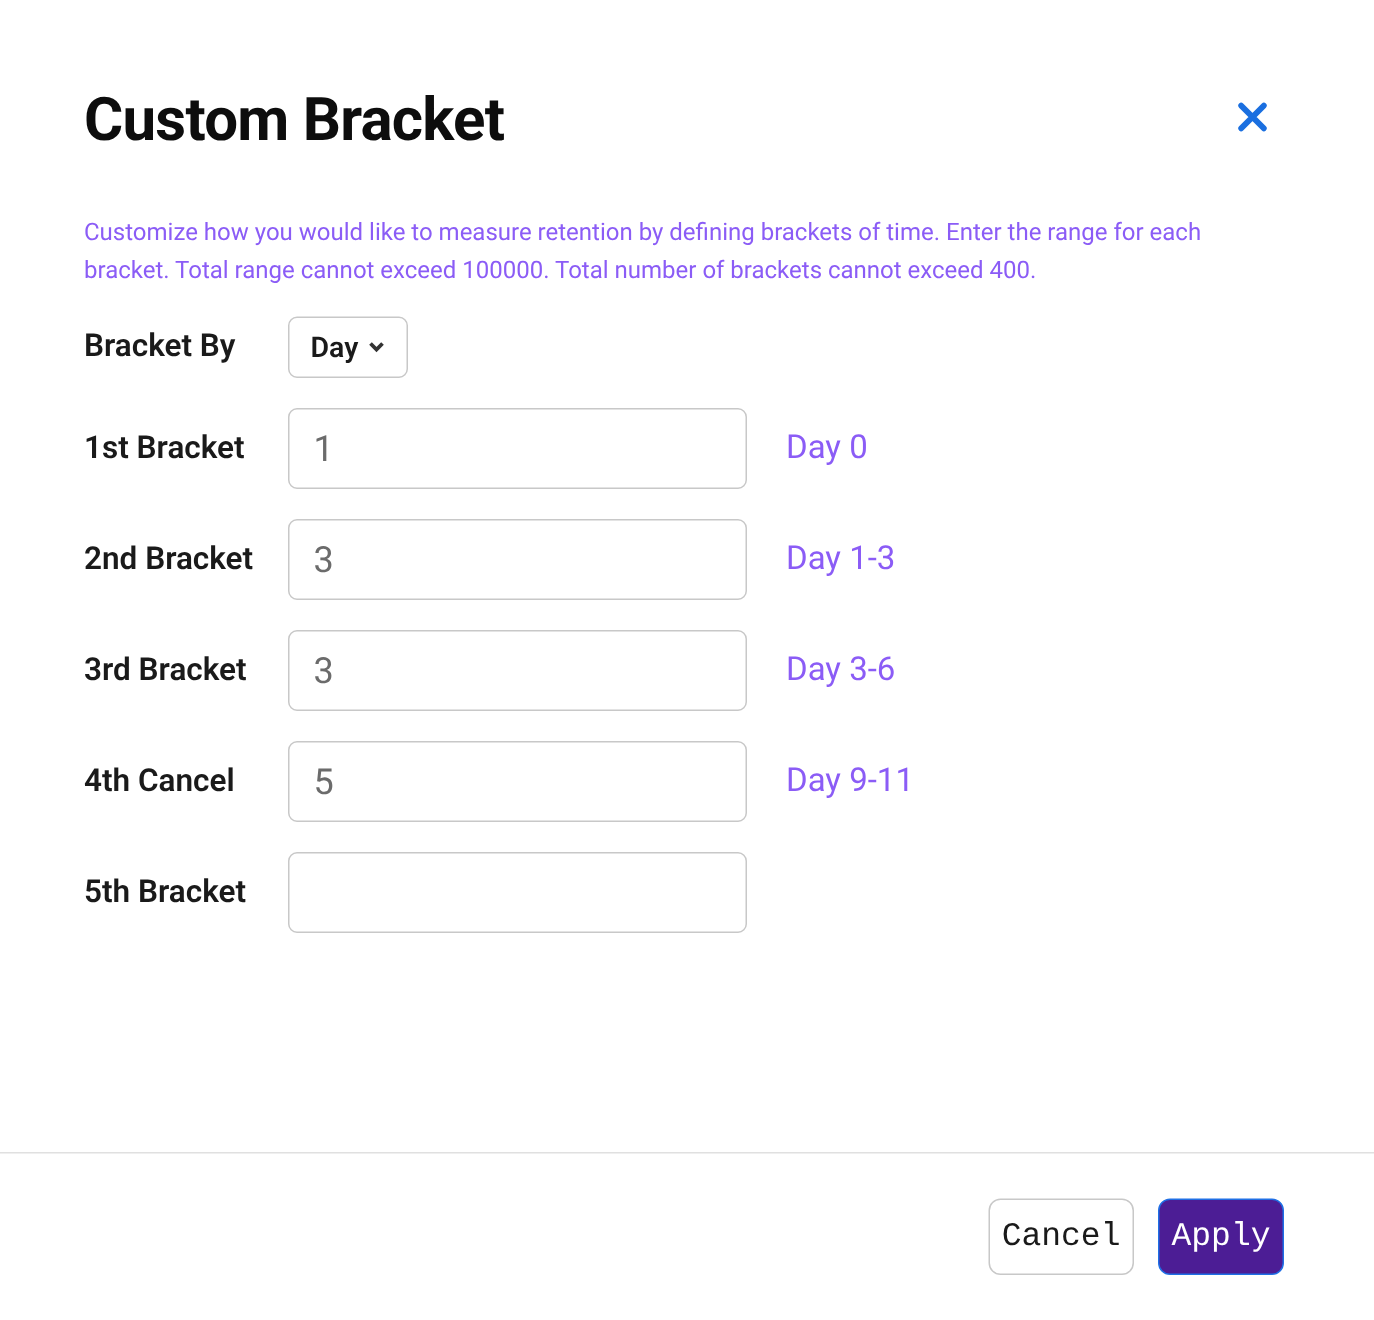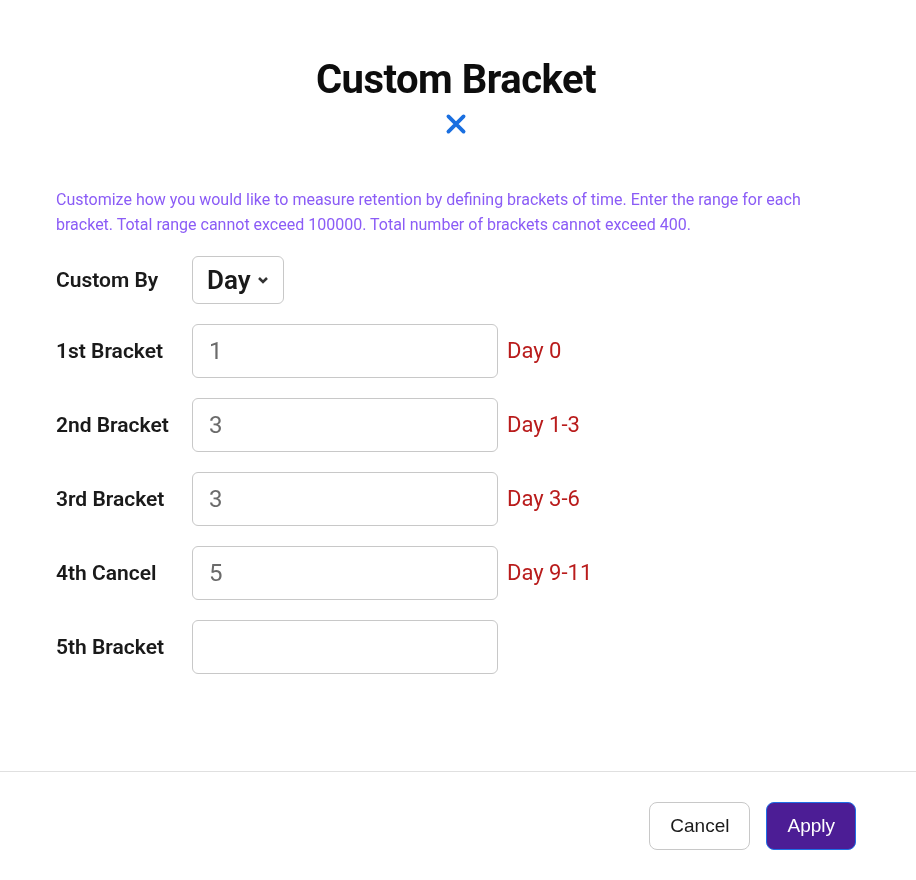--- a/index.html
+++ b/index.html
@@ -15,21 +15,20 @@
       position: relative;
     }
     .dialog {
       padding: 56px 60px 0 56px;
     }
     .dialog-header {
       display: flex;
       justify-content: space-between;
       align-items: center;
       margin-bottom: 40px;
-      flex-direction: column;
     }
     .dialog-title {
       font-size: 40px;
       font-weight: 700;
       color: #0d0d0d;
       letter-spacing: -0.5px;
     }
     .close-btn {
       background: none;
       border: none;
@@ -64,21 +63,21 @@
       font-weight: 600;
       color: #1a1a1a;
       flex-shrink: 0;
     }
     .select-wrap {
       display: inline-flex;
       align-items: center;
       border: 1px solid #c8c8c8;
       border-radius: 6px;
       padding: 8px 14px;
-      font-size: 26px;
+      font-size: 19px;
       font-weight: 600;
       color: #1a1a1a;
       cursor: pointer;
       background: #fff;
     }
     .select-wrap .chev {
       margin-left: 6px;
       display: inline-flex;
     }
     .select-wrap .chev svg {
@@ -98,41 +97,41 @@
       color: #6b6b6b;
       font-family: inherit;
       outline: none;
     }
     .bracket-input::placeholder {
       color: #6b6b6b;
     }
     .range-text {
       font-size: 22px;
       font-weight: 400;
-      color: #b91c1c;
-      margin-left: 9px;
+      color: #8b5cf6;
+      margin-left: 26px;
     }
     .footer {
       position: absolute;
       bottom: 0;
       left: 0;
       right: 0;
       border-top: 1px solid #e0e0e0;
       padding: 30px 60px;
       display: flex;
       justify-content: flex-end;
       gap: 16px;
     }
     .btn {
-      font-size: 19px;
+      font-size: 22px;
       font-weight: 400;
-      padding: 12px 20px;
+      padding: 12px 8px;
       border-radius: 8px;
       cursor: pointer;
-      font-family: Liberation Sans, sans-serif;
+      font-family: Liberation Mono, monospace;
     }
     .btn-cancel {
       background: #fff;
       border: 1px solid #c8c8c8;
       color: #1a1a1a;
     }
     .btn-apply {
       background: #4c1d95;
       border: 1px solid #1f6fe5;
       color: #fff;
@@ -150,21 +149,21 @@
         <svg viewBox="0 0 24 24" fill="none">
           <path d="M5 5 L19 19 M19 5 L5 19" stroke-linecap="round"></path>
         </svg>
       </span>
     </button>
   </div>
 
   <p class="description">Customize how you would like to measure retention by defining brackets of time. Enter the range for each bracket. Total range cannot exceed 100000. Total number of brackets cannot exceed 400.</p>
 
   <div class="form-row">
-    <div class="row-label">Custom By</div>
+    <div class="row-label">Bracket By</div>
     <div class="select-wrap">
       <span>Day</span>
       <span class="chev">
         <svg viewBox="0 0 12 12">
             <path d="M2 4 L6 8 L10 4"></path>
           </svg>
       </span>
     </div>
   </div>
 

